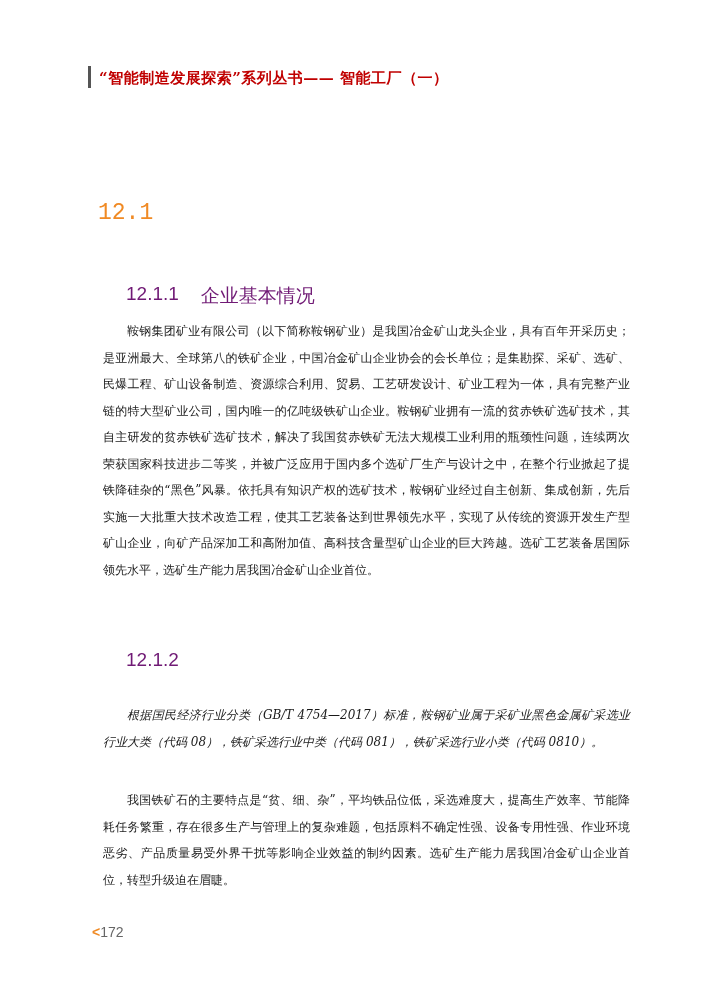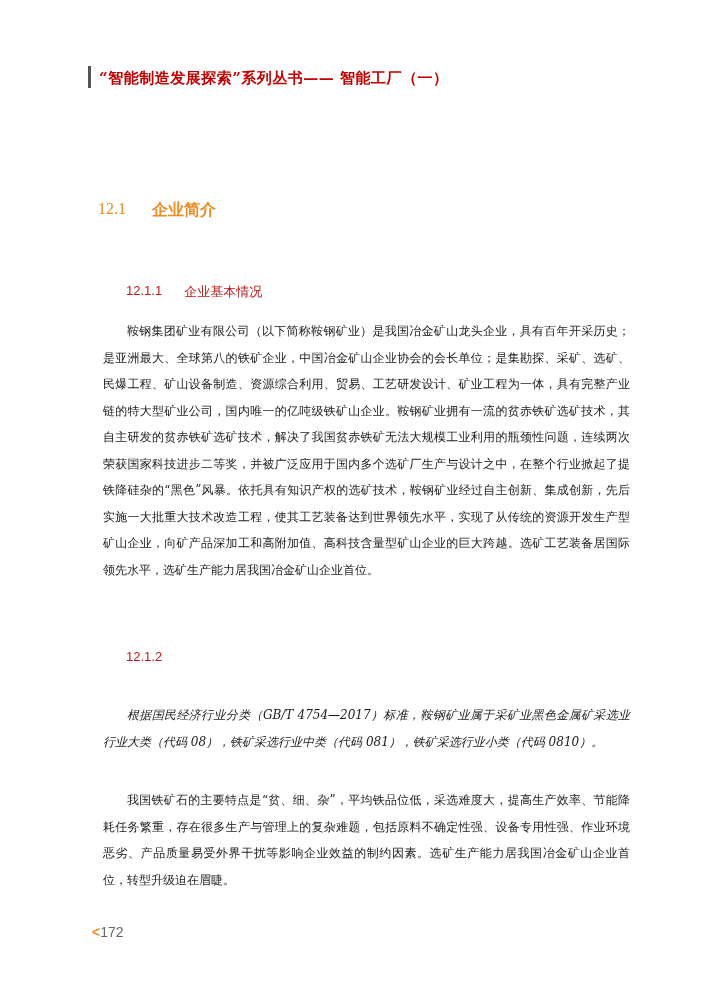--- a/index.html
+++ b/index.html
@@ -8,29 +8,29 @@
       position: absolute; left: 88px; top: 64px; height: 24px;
       display: flex; align-items: flex-end;
     }
     .header-bar { width: 3px; height: 22px; background: #555555; margin-right: 8px; }
     .header-text {
       font-family: "DejaVu Serif", "Liberation Serif", serif;
       font-weight: bold; font-size: 15px; color: #c00000; letter-spacing: 0.5px;
     }
     .h1 {
       position: absolute; left: 98px; top: 200px;
-      font-family: Liberation Serif, serif;
-      font-size: 16px; color: #f08a24; display: flex;
+      font-family: Liberation Mono, monospace;
+      font-size: 23px; color: #f08a24; display: flex;
     }
     .h1 .num { margin-right: 26px; }
     .h1 .title { font-weight: bold; }
     .h2 {
       position: absolute; left: 126px;
       font-family: "Liberation Sans", "DejaVu Sans", sans-serif;
-      font-size: 13px; color: #b91c1c; display: flex;
+      font-size: 19px; color: #701a75; display: flex;
     }
     .h2 .num { margin-right: 22px; }
     .para {
       position: absolute; left: 103px; width: 527px;
       font-family: "DejaVu Serif", "Liberation Serif", serif;
       font-size: 12px; line-height: 26.5px; color: #1a1a1a;
       text-indent: 2em; text-align: justify; margin: 0;
     }
     .page-num {
       position: absolute; left: 92px; top: 924px;
@@ -42,21 +42,20 @@
 </head>
 <body>
 
 <div class="running-header">
   <div class="header-bar"></div>
   <span class="header-text">“智能制造发展探索”系列丛书—— 智能工厂（一）</span>
 </div>
 
 <div class="h1">
   <span class="num">12.1</span>
-  <span class="title">企业简介</span>
 </div>
 
 <div class="h2" style="top:283px;">
   <span class="num">12.1.1</span>
   <span>企业基本情况</span>
 </div>
 
 <p class="para" style="top:318px;">鞍钢集团矿业有限公司（以下简称鞍钢矿业）是我国冶金矿山龙头企业，具有百年开采历史；是亚洲最大、全球第八的铁矿企业，中国冶金矿山企业协会的会长单位；是集勘探、采矿、选矿、民爆工程、矿山设备制造、资源综合利用、贸易、工艺研发设计、矿业工程为一体，具有完整产业链的特大型矿业公司，国内唯一的亿吨级铁矿山企业。鞍钢矿业拥有一流的贫赤铁矿选矿技术，其自主研发的贫赤铁矿选矿技术，解决了我国贫赤铁矿无法大规模工业利用的瓶颈性问题，连续两次荣获国家科技进步二等奖，并被广泛应用于国内多个选矿厂生产与设计之中，在整个行业掀起了提铁降硅杂的“黑色”风暴。依托具有知识产权的选矿技术，鞍钢矿业经过自主创新、集成创新，先后实施一大批重大技术改造工程，使其工艺装备达到世界领先水平，实现了从传统的资源开发生产型矿山企业，向矿产品深加工和高附加值、高科技含量型矿山企业的巨大跨越。选矿工艺装备居国际领先水平，选矿生产能力居我国冶金矿山企业首位。</p>
 
 <div class="h2" style="top:649px;">

